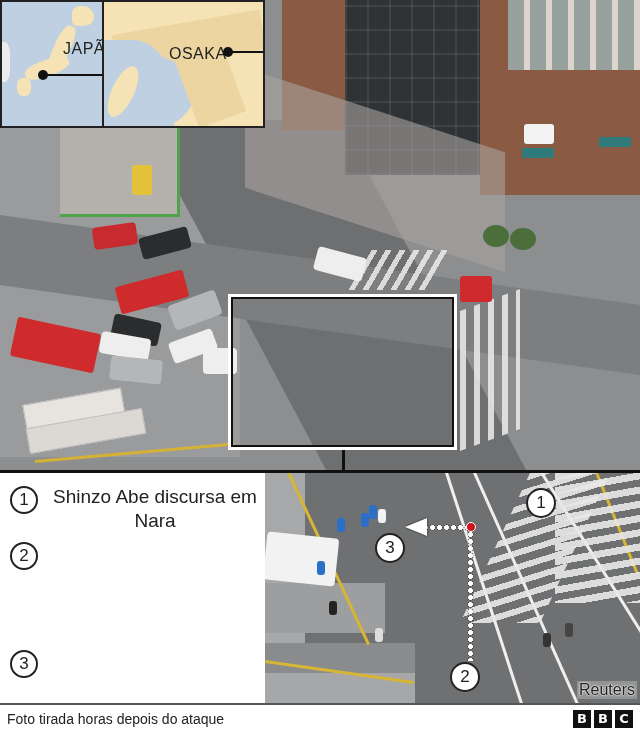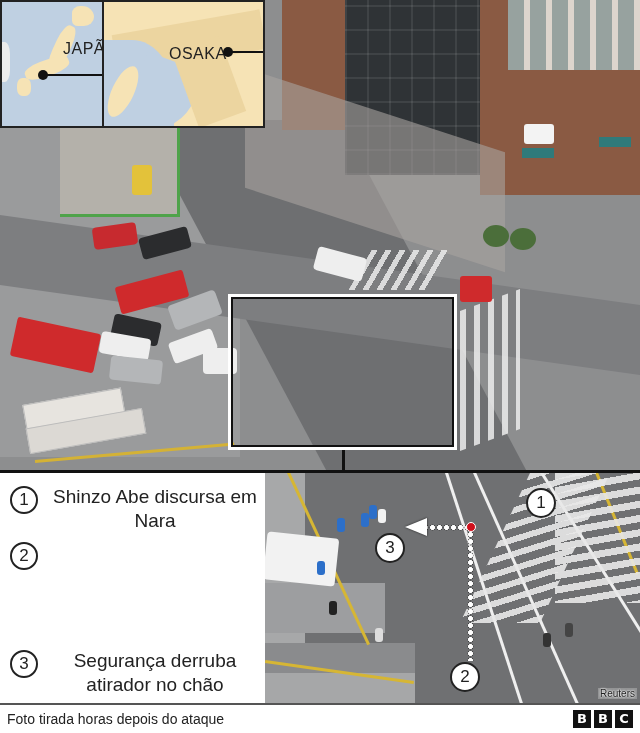--- a/index.html
+++ b/index.html
@@ -99,21 +99,21 @@
     .red-dot { position: absolute; width: 10px; height: 10px; border-radius: 50%; background: #d0101c; border: 1.5px solid #fff; }
     .path-dots-v { position: absolute; width: 7px; border-left: 0;
       background-image: radial-gradient(circle, #fff 2.2px, #222 2.6px, transparent 3.2px);
       background-size: 7px 7px; background-repeat: repeat-y; }
     .path-dots-h { position: absolute; height: 7px;
       background-image: radial-gradient(circle, #fff 2.2px, #222 2.6px, transparent 3.2px);
       background-size: 7px 7px; background-repeat: repeat-x; }
     .arrow-head { position: absolute; width: 0; height: 0;
       border-top: 9px solid transparent; border-bottom: 9px solid transparent; border-right: 22px solid #fff;
       filter: drop-shadow(0 0 1px #222); }
-    .credit { position: absolute; right: 3px; bottom: 4px; font-size: 10px; color: #222; background: rgba(255,255,255,.25); padding: 0 2px; text-shadow: 0 0 2px #fff, 0 0 2px #fff; }
+    .credit { position: absolute; right: 3px; bottom: 4px; font-size: 16px; color: #222; background: rgba(255,255,255,.25); padding: 0 2px; text-shadow: 0 0 2px #fff, 0 0 2px #fff; }
 
     .divider-bottom { position: absolute; left: 0; top: 703px; width: 640px; height: 2px; background: #555; }
 
     
     .footer-caption { position: absolute; left: 7px; top: 711px; font-size: 14px; color: #222; }
     .bbc-logo { position: absolute; right: 7px; top: 710px; display: flex; gap: 3px; }
     .bbc-block { width: 18px; height: 18px; background: #111; color: #fff; font-weight: bold; font-size: 13px; line-height: 18px; text-align: center; font-family: "DejaVu Sans", sans-serif; }
   </style>
 </head>
 <body>
@@ -186,21 +186,20 @@
 <div class="legend-panel">
   <div class="legend-item" style="top:12px;">
     <div class="legend-num">1</div>
     <div class="legend-text">Shinzo Abe discursa em Nara</div>
   </div>
   <div class="legend-item" style="top:68px;">
     <div class="legend-num">2</div>
   </div>
   <div class="legend-item" style="top:176px;">
     <div class="legend-num">3</div>
-    <div class="legend-text">Segurança derruba atirador no chão</div>
   </div>
 </div>
 
 <div class="zoom-panel">
   <div class="zp-sidewalk" style="left:0;top:0;width:40px;height:230px;"></div>
   <div class="zp-sidewalk" style="left:0;top:110px;width:120px;height:50px;background:#9d9ea0;"></div>
   <div class="zp-sidewalk" style="left:0;top:170px;width:150px;height:60px;background:#8a8b8d;"></div>
   <div class="zp-sidewalk" style="left:0;top:200px;width:150px;height:30px;background:#a6a7a8;"></div>
   <div class="zp-yellow" style="left:22px;top:0;height:190px;transform:rotate(-25deg);"></div>
   <div class="zp-yellow" style="left:0;top:190px;height:150px;transform:rotate(-82deg);"></div>

